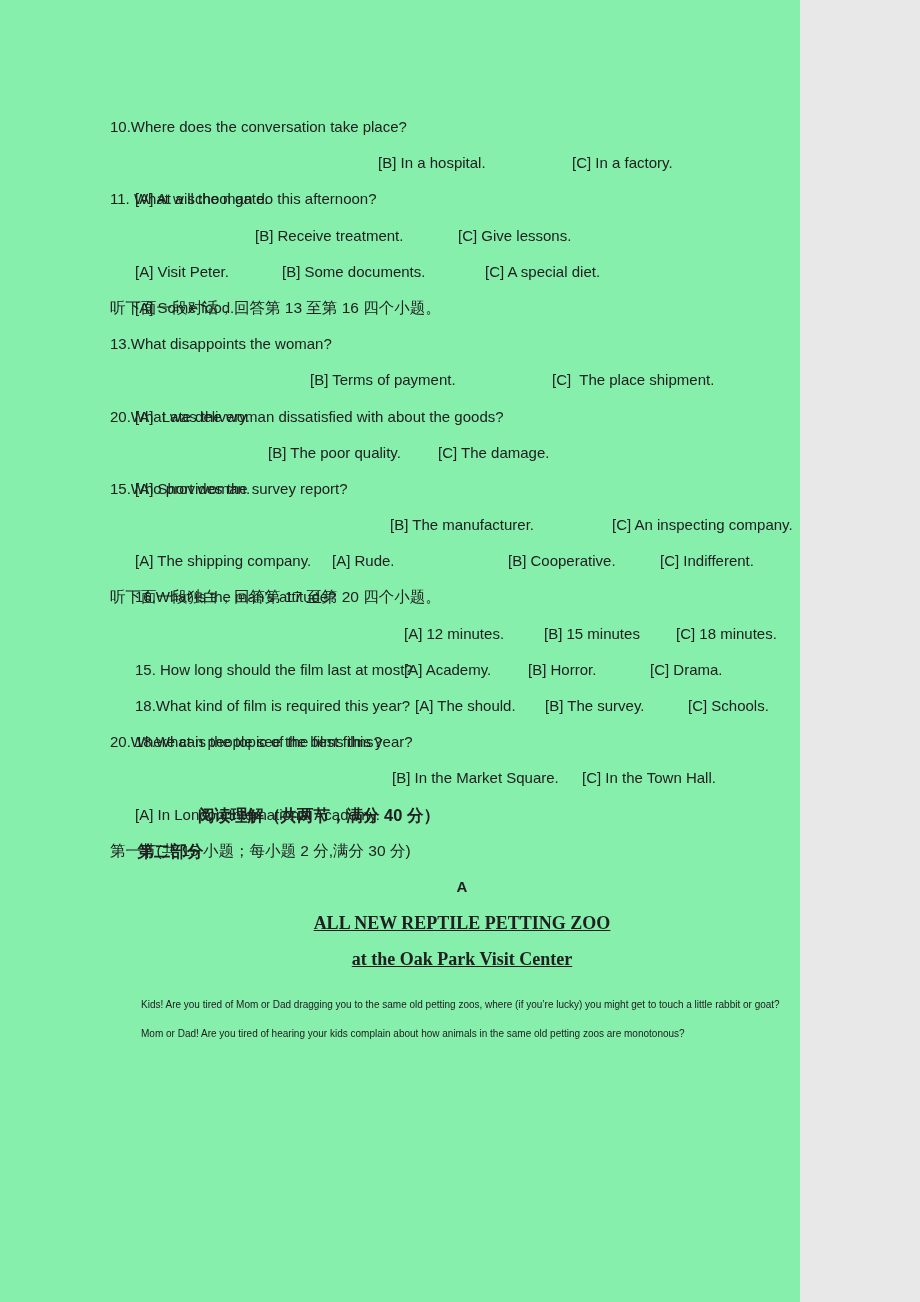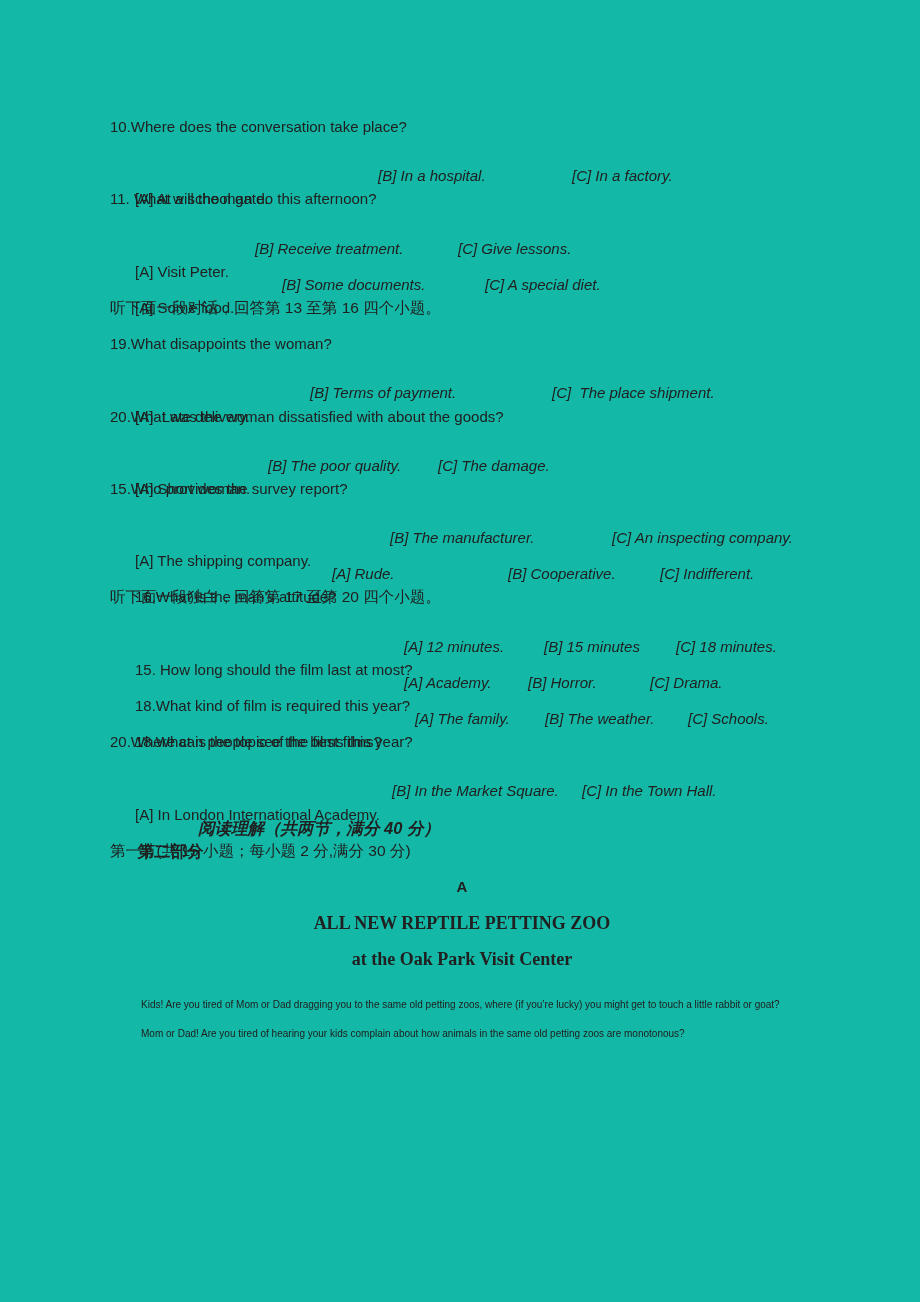--- a/index.html
+++ b/index.html
@@ -1,38 +1,38 @@
 <!DOCTYPE html>
 <html><head>
 <meta charset="utf-8">
 <style>
   html,body { margin:0; padding:0; background:#e8e8e8; }
   .page {
     position:relative;
-    width:920px; height:1302px;
-    background:#14b8a6;
+    width:800px; height:1302px;
+    background:#86efac;
     font-family:"Liberation Sans","DejaVu Sans",sans-serif;
     color:#202020;
     overflow:hidden;
   }
   .content { position:absolute; left:110px; top:109px; width:704px; }
   .ln {
     position:relative;
     height:36.2px; line-height:36.2px;
     font-size:15px;
     white-space:pre;
   }
-  .seg { position:absolute; top:13px;font-style:italic; }
+  .seg { position:absolute; top:0; }
   .cn { font-size:15.5px; }
   .hdr { font-weight:bold; font-size:16.5px; }
   .center { text-align:center; white-space:normal; }
   .passage-label { font-weight:bold; font-size:15px; }
   .title-serif {
     font-family:"Liberation Serif","DejaVu Serif",serif;
-    font-weight:bold; font-size:18px;
+    font-weight:bold; font-size:18px;text-decoration:underline;
   }
   .paras { margin-top:12px; }
   .para {
     margin:0;
     font-size:10px;
     line-height:29px;
     text-indent:31px;
     text-align:justify;
   }
 </style>
@@ -57,21 +57,21 @@
     </div>
 
     <div class="ln">
       <span>[A] Some food.</span>
       <span class="seg" style="left:172px">[B] Some documents.</span>
       <span class="seg" style="left:375px">[C] A special diet.</span>
     </div>
 
     <div class="ln cn">听下面一段对话，回答第 13 至第 16 四个小题。</div>
 
-    <div class="ln">19.What disappoints the woman?</div>
+    <div class="ln">13.What disappoints the woman?</div>
     <div class="ln">
       <span>[A]  Late delivery.</span>
       <span class="seg" style="left:200px">[B] Terms of payment.</span>
       <span class="seg" style="left:442px">[C]  The place shipment.</span>
     </div>
 
     <div class="ln">20.What was the woman dissatisfied with about the goods?</div>
     <div class="ln">
       <span>[A] Short woman.</span>
       <span class="seg" style="left:158px">[B] The poor quality.</span>
@@ -103,22 +103,22 @@
 
     <div class="ln">
       <span>18.What kind of film is required this year?</span>
       <span class="seg" style="left:294px">[A] Academy.</span>
       <span class="seg" style="left:418px">[B] Horror.</span>
       <span class="seg" style="left:540px">[C] Drama.</span>
     </div>
 
     <div class="ln">
       <span>18.What is the topic of the films this year?</span>
-      <span class="seg" style="left:305px">[A] The family.</span>
-      <span class="seg" style="left:435px">[B] The weather.</span>
+      <span class="seg" style="left:305px">[A] The should.</span>
+      <span class="seg" style="left:435px">[B] The survey.</span>
       <span class="seg" style="left:578px">[C] Schools.</span>
     </div>
 
     <div class="ln">20.Where can people see the best films?</div>
     <div class="ln">
       <span>[A] In London International Academy.</span>
       <span class="seg" style="left:282px">[B] In the Market Square.</span>
       <span class="seg" style="left:472px">[C] In the Town Hall.</span>
     </div>
 

